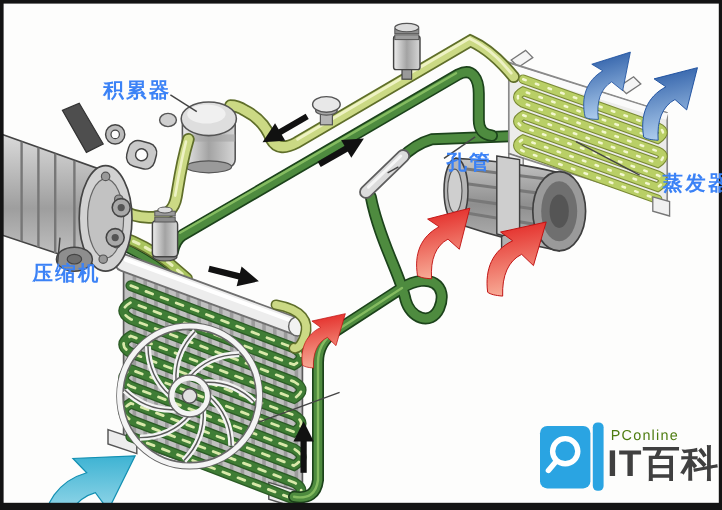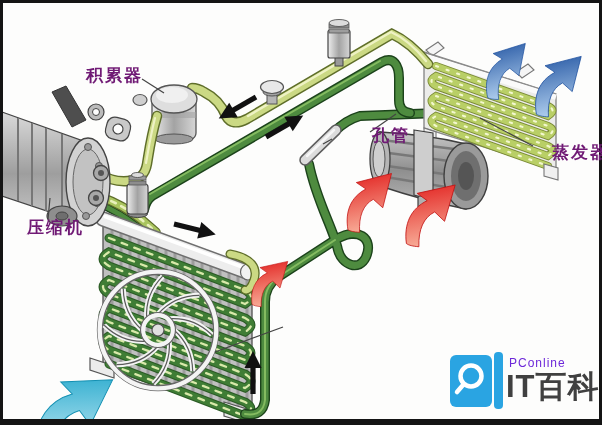--- a/index.html
+++ b/index.html
@@ -1,20 +1,20 @@
 <!DOCTYPE html>
 <html><head>
 <meta charset="utf-8">
 <style>
   html,body{margin:0;padding:0;}
   #stage{position:relative;width:602px;height:425px;background:#fdfdfc;overflow:hidden;
          font-family:"Liberation Sans","DejaVu Sans",sans-serif;}
   #scene{position:absolute;left:0;top:0;}
-  .lbl{position:absolute;font-size:17px;font-weight:bold;color:#701a75;letter-spacing:2px;white-space:nowrap;}
-  .wm-brand{position:absolute;left:509px;top:356px;font-size:12px;color:#6d28d9;letter-spacing:1px;}
+  .lbl{position:absolute;font-size:17px;font-weight:bold;color:#3b82f6;letter-spacing:2px;white-space:nowrap;}
+  .wm-brand{position:absolute;left:509px;top:356px;font-size:12px;color:#4d7c0f;letter-spacing:1px;}
   .wm-title{position:absolute;left:506px;top:366px;font-size:31px;font-weight:bold;color:#404040;letter-spacing:1px;}
 </style>
 </head>
 <body>
 
 <div id="stage">
 <svg id="scene" width="602" height="425" viewBox="0 0 602 425">
   <defs>
     <linearGradient id="metalV" x1="0" y1="0" x2="1" y2="0">
       <stop offset="0" stop-color="#ededed"></stop>

